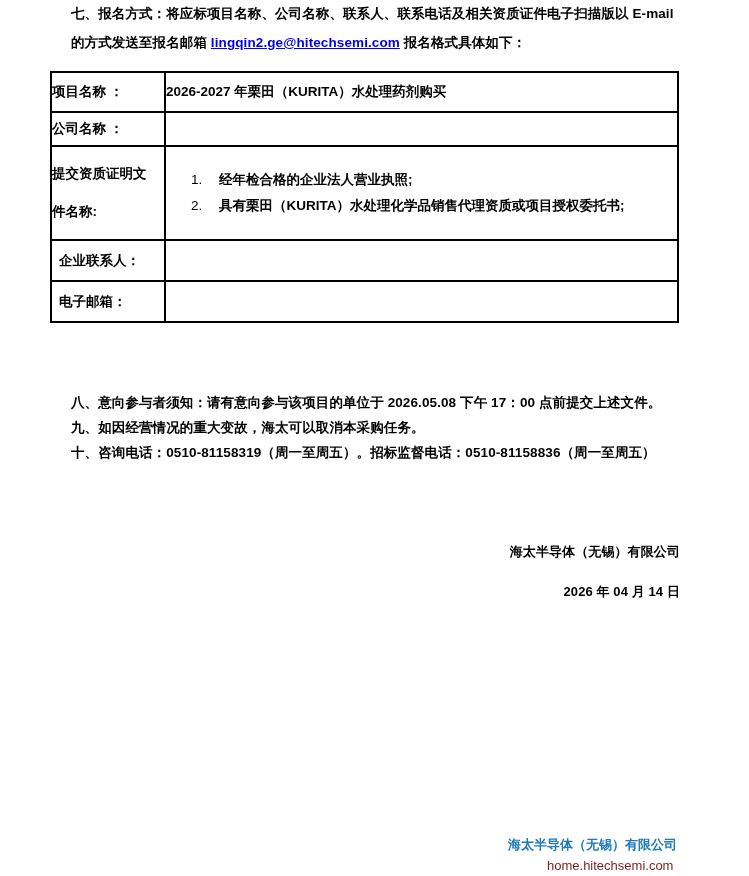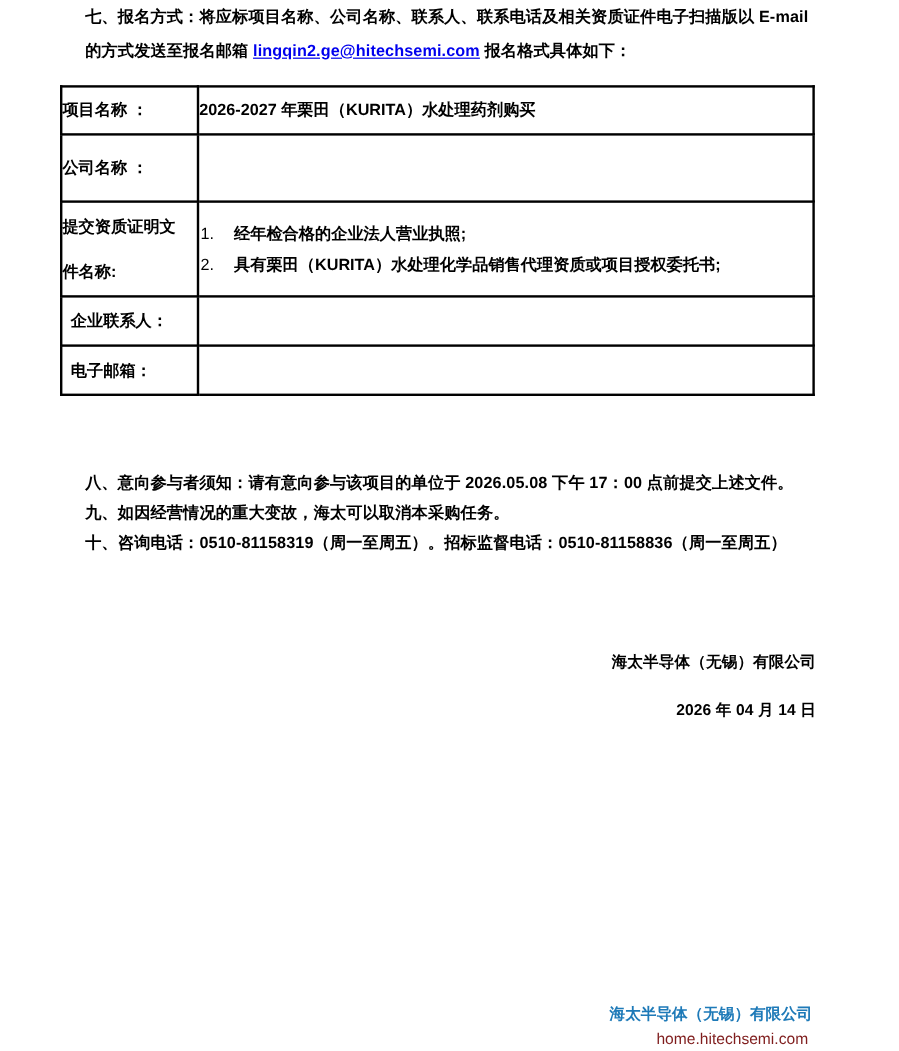--- a/index.html
+++ b/index.html
@@ -4,24 +4,24 @@
 <style>
   html, body { margin:0; padding:0; background:#ffffff; }
   body { width:749px; height:876px; position:relative; overflow:hidden;
          font-family:"Liberation Sans","DejaVu Sans",sans-serif; color:#000; }
   .p { position:absolute; font-size:13.5px; font-weight:bold; white-space:nowrap; letter-spacing:0.1px; }
   .link { color:#0000ee; text-decoration:underline; }
   table.form { position:absolute; left:50px; top:71px; width:629px; border-collapse:collapse; }
   table.form td { border:2px solid #000; font-size:13.5px; font-weight:bold; padding:0; vertical-align:middle; }
   td.lbl { width:105px; padding-left:1px; }
   td.val { padding-left:7px; }
-  .r1 { height:40px; } .r2 { height:56px; } .r3 { height:79px; } .r4,.r5,.r6 { height:41px; }
+  .r1 { height:40px; } .r2 { height:34px; } .r3 { height:94px; } .r4,.r5,.r6 { height:41px; }
   .lbl-indent { padding-left:7px !important; }
   .val-title { font-size:15px; }
-  .list-item { display:block; line-height:26px; }
+  .list-item { display:block; line-height:26px;margin-left:24px; }
   .num { display:inline-block; width:28px; font-weight:normal; }
   .label-two { line-height:38px; display:block; }
   .footer-co { position:absolute; left:508px; top:836px; font-size:13px; font-weight:bold; color:#1e7ab8; }
   .footer-url { position:absolute; left:547px; top:858px; font-size:13px; color:#7f1d1d; }
 </style>
 </head>
 <body>
 
 <div class="p" style="left:71px; top:5px;">七、报名方式：将应标项目名称、公司名称、联系人、联系电话及相关资质证件电子扫描版以 E-mail</div>
 <div class="p" style="left:71px; top:34px;">

